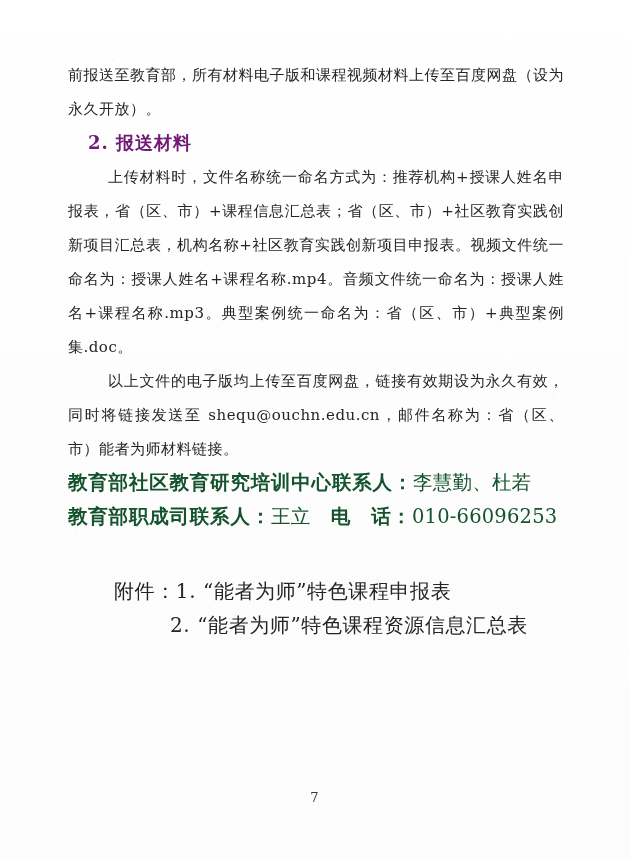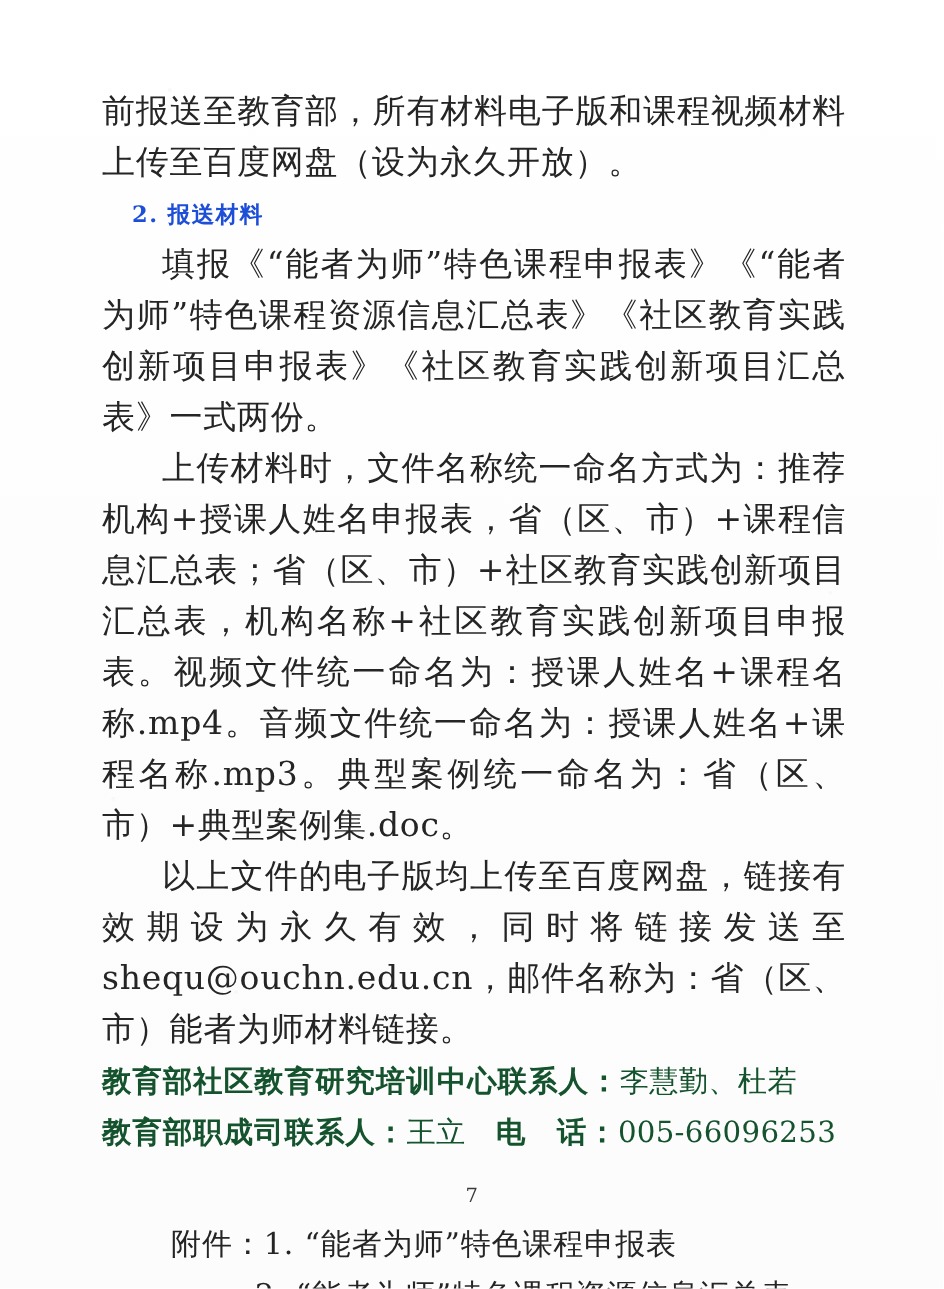--- a/index.html
+++ b/index.html
@@ -31,36 +31,36 @@
 
   .content {
     position: absolute;
     left: 68px;
     top: 58px;
     width: 496px;
   }
 
   
   .para {
-    font-size: 22px;
+    font-size: 15px;
     line-height: 34px;
     color: #252525;
     letter-spacing: 0.5px;
     text-align: justify;
     text-align-last: left;
     text-justify: inter-character;
     margin: 0;
   }
   .para.indent { text-indent: 40px; }
 
   
   .heading {
-    font-size: 15px;
+    font-size: 18px;
     line-height: 34px;
-    color: #1d4ed8;
+    color: #701a75;
     font-weight: bold;
     letter-spacing: 1px;
     margin: 0;
     padding-left: 20px;
     font-family: "DejaVu Serif", "Liberation Serif", serif;
   }
 
   
   .contact {
     font-size: 19.5px;
@@ -111,31 +111,30 @@
 <body>
 
 <div class="page"></div>
 
 <div class="content">
 
   <p class="para">前报送至教育部，所有材料电子版和课程视频材料上传至百度网盘（设为永久开放）。</p>
 
   <p class="heading">2. 报送材料</p>
 
-  <p class="para indent">填报《“能者为师”特色课程申报表》《“能者为师”特色课程资源信息汇总表》《社区教育实践创新项目申报表》《社区教育实践创新项目汇总表》一式两份。</p>
 
   <p class="para indent">上传材料时，文件名称统一命名方式为：推荐机构+授课人姓名申报表，省（区、市）+课程信息汇总表；省（区、市）+社区教育实践创新项目汇总表，机构名称+社区教育实践创新项目申报表。视频文件统一命名为：授课人姓名+课程名称.mp4。音频文件统一命名为：授课人姓名+课程名称.mp3。典型案例统一命名为：省（区、市）+典型案例集.doc。</p>
 
   <p class="para indent">以上文件的电子版均上传至百度网盘，链接有效期设为永久有效，同时将链接发送至 shequ@ouchn.edu.cn，邮件名称为：省（区、市）能者为师材料链接。</p>
 
 
   <p class="contact"><span>教育部社区教育研究培训中心联系人：</span><span class="val">李慧勤、杜若</span></p>
 
 
-  <p class="contact"><span>教育部职成司联系人：</span><span class="val">王立</span><span>　</span><span>电　话：</span><span class="val lat">005-66096253</span></p>
+  <p class="contact"><span>教育部职成司联系人：</span><span class="val">王立</span><span>　</span><span>电　话：</span><span class="val lat">010-66096253</span></p>
 
   <div class="spacer-lg"></div>
 
   <div class="attach-block">
     <p class="attach-line"><span>附件：</span><span>1. “能者为师”特色课程申报表</span></p>
     <p class="attach-line sub">2. “能者为师”特色课程资源信息汇总表</p>
 
   </div>
 
 </div>

